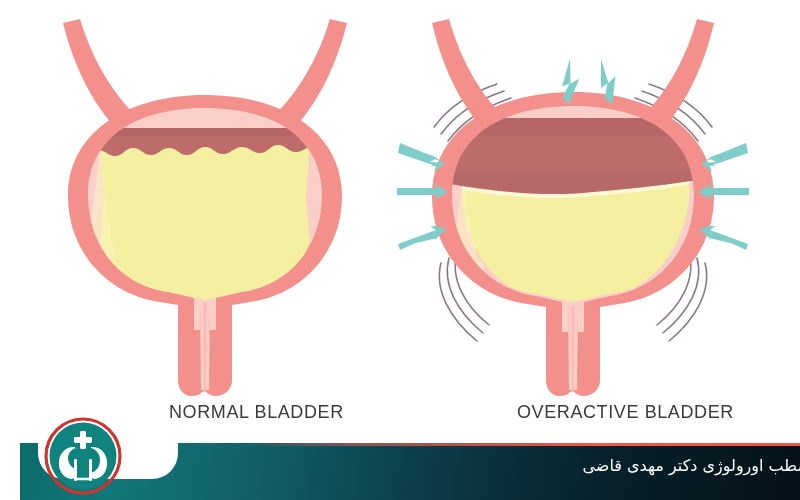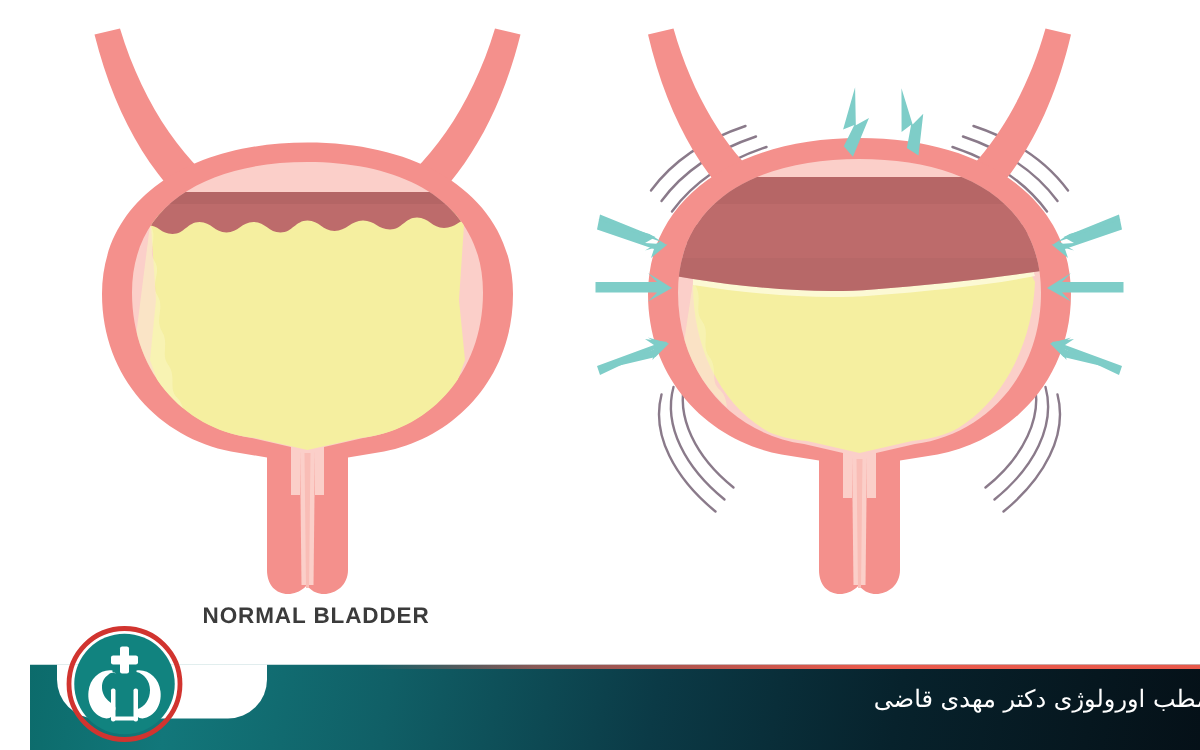--- a/index.html
+++ b/index.html
@@ -16,25 +16,26 @@
     font-family: "Liberation Sans", sans-serif;
   }
   .illustration {
     position: absolute;
     top: 0;
     left: 0;
   }
   .diagram-label {
     position: absolute;
     font-family: "Liberation Sans", sans-serif;
-    font-weight: bold;
-    font-size: 15px;
+    font-weight: normal;
+    font-size: 18px;
     letter-spacing: 0.6px;
     color: #3b3b3b;
     white-space: nowrap;
+    margin-left: 34px;
   }
   #label-normal {
     left: 135px;
     top: 402px;
   }
   #label-overactive {
     left: 483px;
     top: 402px;
   }
   
@@ -329,20 +330,21 @@
     <g>
       <path d="M749,188 L708,188 L714,182 L698,192 L714,201 L708,195 L749,195 Z" fill="#7ecdc8"></path>
     </g>
     <g>
       <path d="M748,244 L710,230 L716,226 L701,228 L711,240 L710,233 L746,250 Z" fill="#7ecdc8"></path>
       <path d="M747,247 L705,231 L714,225 L700,229 L709,238 Z" fill="#7ecdc8"></path>
     </g>
   </svg>
 
   <div class="diagram-label" id="label-normal">NORMAL BLADDER</div>
+  <div class="diagram-label" id="label-overactive">OVERACTIVE BLADDER</div>
 
   <div id="footer">
     <div id="footer-bar"></div>
     <div id="footer-accent"></div>
     <div id="footer-notch"></div>
     <div id="footer-text">مطب اورولوژی دکتر مهدی قاضی</div>
   </div>
 
   <svg id="logo" viewBox="0 0 78 78">
     <circle cx="39" cy="39" r="37" fill="none" stroke="#d1342f" stroke-width="3.2"></circle>

